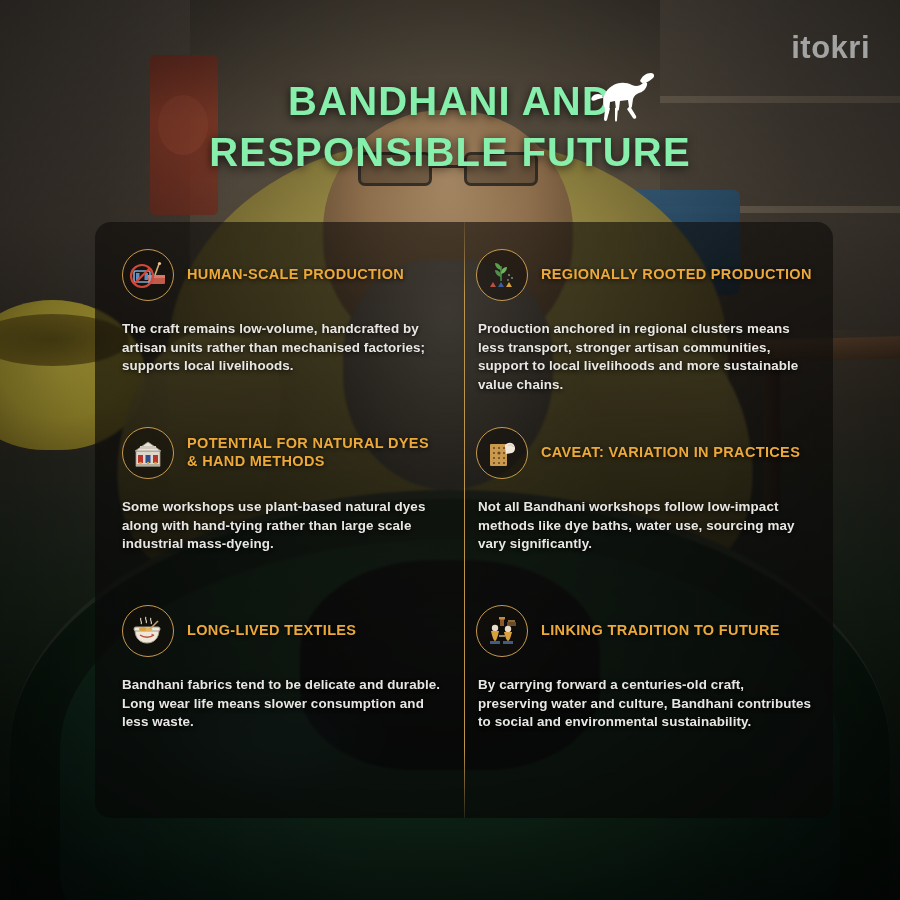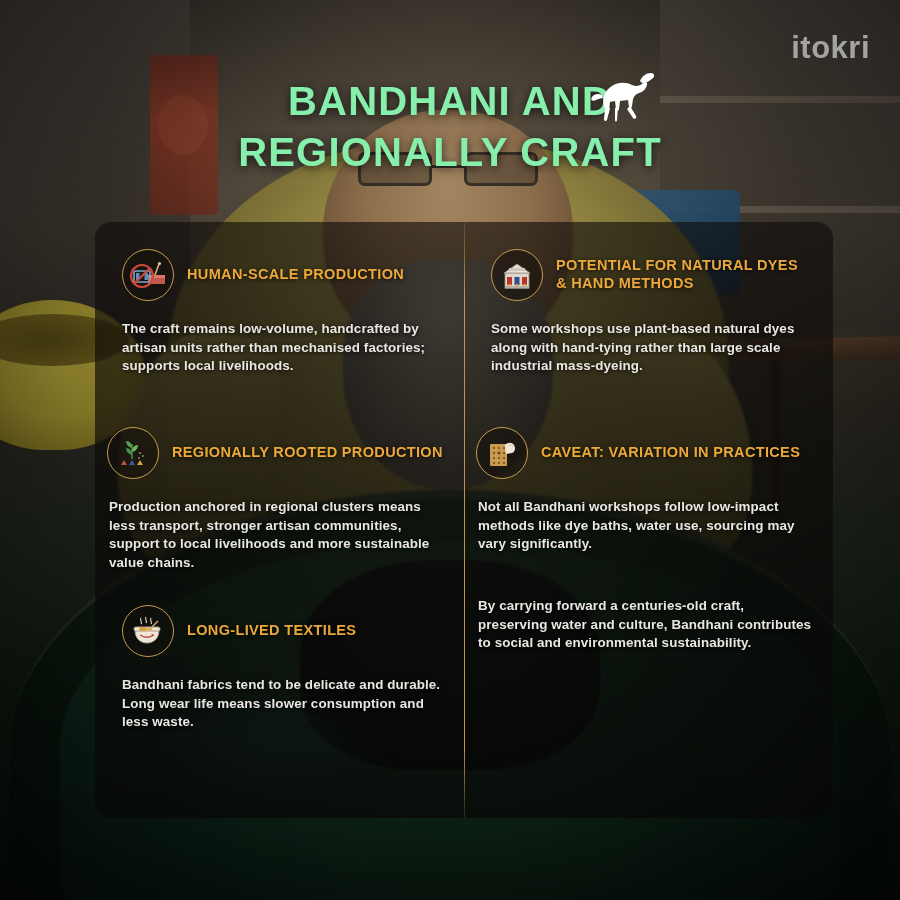--- a/index.html
+++ b/index.html
@@ -270,21 +270,21 @@
   <div class="grade"></div>
   <div class="vignette"></div>
 </div>
 
 <div class="brand-logo">
   <span>itokri</span>
 </div>
 
 <div class="title-wrap">
   <div class="title-line">BANDHANI AND</div>
-  <div class="title-line">REGIONALLY CRAFT</div>
+  <div class="title-line">RESPONSIBLE FUTURE</div>
   <svg class="horse-mark" viewBox="0 0 86 70">
     <g fill="#ffffff">
       <path d="M30 44 C28 36 31 28 38 24 C44 20 52 20 58 23 C62 25 66 24 69 21 C71 19 74 20 73 23 C72 27 69 30 65 31 C62 32 60 34 59 37 L58 44 C58 46 56 47 55 45 L54 38 L46 39 L45 47 C45 49 43 49 42 47 L41 39 L36 40 L35 50 C35 52 33 52 32 50 Z"></path>
       <path d="M66 19 C68 14 72 11 77 11 C80 11 81 14 79 16 C76 19 72 21 68 21 Z"></path>
       <path d="M56 44 L62 54 C63 56 61 58 59 56 L53 47 Z"></path>
       <path d="M36 46 L33 58 C32 60 30 59 30 57 L31 47 Z"></path>
       <path d="M44 45 L43 58 C43 60 41 60 41 58 L41 46 Z"></path>
       <path d="M28 33 C24 31 20 32 18 35 C16 38 19 40 22 38 C24 37 27 36 29 36 Z"></path>
       <ellipse cx="52" cy="28" rx="2" ry="1.6"></ellipse>
     </g>
@@ -309,60 +309,60 @@
             <rect x="16.5" y="18" width="3.5" height="7" fill="#5b8ec2"></rect>
             <circle cx="14" cy="21" r="11" fill="none" stroke="#d0483a" stroke-width="2.2"></circle>
             <line x1="6" y1="29" x2="22" y2="13" stroke="#d0483a" stroke-width="2.2"></line>
           </svg>
         </div>
         <div class="card-title">HUMAN-SCALE PRODUCTION</div>
       </div>
       <div class="card-body">The craft remains low-volume, handcrafted by artisan units rather than mechanised factories; supports local livelihoods.</div>
     </div>
 
+    <div class="card right">
+      <div class="card-head">
+        <div class="badge">
+          <svg viewBox="0 0 40 40" width="40" height="40">
+            <path d="M19 26 C19 20 19 15 19 11" stroke="#4f8f4a" stroke-width="1.5" fill="none"></path>
+            <path d="M19 15 C15 14 13 11 13 8 C17 8 19 11 19 15Z" fill="#5aa04f"></path>
+            <path d="M19 19 C23 18 25 15 25 12 C21 12 19 15 19 19Z" fill="#6db55f"></path>
+            <path d="M19 22 C15 21 13 18 13 15 C17 15 19 18 19 22Z" fill="#4f8f4a"></path>
+            <circle cx="27" cy="20" r="1.1" fill="#8c8470"></circle>
+            <circle cx="30" cy="23" r="1" fill="#8c8470"></circle>
+            <circle cx="26" cy="25" r=".9" fill="#8c8470"></circle>
+            <path d="M8 32 L11 27 L14 32 Z" fill="#b8523f"></path>
+            <path d="M16 32 L19 27 L22 32 Z" fill="#3a5f9e"></path>
+            <path d="M24 32 L27 27 L30 32 Z" fill="#d9a13c"></path>
+          </svg>
+        </div>
+        <div class="card-title">REGIONALLY ROOTED PRODUCTION</div>
+      </div>
+      <div class="card-body">Production anchored in regional clusters means less transport, stronger artisan communities, support to local livelihoods and more sustainable value chains.</div>
+    </div>
+
     <div class="card left">
       <div class="card-head">
         <div class="badge">
           <svg viewBox="0 0 40 40" width="40" height="40">
             <rect x="8" y="18" width="24" height="15" fill="#ded7cc" stroke="#9b9488" stroke-width=".8"></rect>
             <path d="M7 18 L20 9 L33 18 Z" fill="#e8e2d8" stroke="#9b9488" stroke-width=".8"></path>
             <rect x="12" y="13" width="16" height="3" fill="#cfc7ba"></rect>
             <rect x="10" y="22" width="5" height="8" fill="#b9352c"></rect>
             <rect x="17.5" y="22" width="5" height="8" fill="#2f4f8a"></rect>
             <rect x="25" y="22" width="5" height="8" fill="#b9352c"></rect>
             <rect x="8" y="31" width="24" height="2.5" fill="#b7af9f"></rect>
             <circle cx="12.5" cy="30" r="1.3" fill="#d9a13c"></circle>
             <circle cx="20" cy="30" r="1.3" fill="#d9a13c"></circle>
             <circle cx="27.5" cy="30" r="1.3" fill="#d9a13c"></circle>
           </svg>
         </div>
         <div class="card-title">POTENTIAL FOR NATURAL DYES &amp; HAND METHODS</div>
       </div>
       <div class="card-body">Some workshops use plant-based natural dyes along with hand-tying rather than large scale industrial mass-dyeing.</div>
-    </div>
-
-    <div class="card right">
-      <div class="card-head">
-        <div class="badge">
-          <svg viewBox="0 0 40 40" width="40" height="40">
-            <path d="M19 26 C19 20 19 15 19 11" stroke="#4f8f4a" stroke-width="1.5" fill="none"></path>
-            <path d="M19 15 C15 14 13 11 13 8 C17 8 19 11 19 15Z" fill="#5aa04f"></path>
-            <path d="M19 19 C23 18 25 15 25 12 C21 12 19 15 19 19Z" fill="#6db55f"></path>
-            <path d="M19 22 C15 21 13 18 13 15 C17 15 19 18 19 22Z" fill="#4f8f4a"></path>
-            <circle cx="27" cy="20" r="1.1" fill="#8c8470"></circle>
-            <circle cx="30" cy="23" r="1" fill="#8c8470"></circle>
-            <circle cx="26" cy="25" r=".9" fill="#8c8470"></circle>
-            <path d="M8 32 L11 27 L14 32 Z" fill="#b8523f"></path>
-            <path d="M16 32 L19 27 L22 32 Z" fill="#3a5f9e"></path>
-            <path d="M24 32 L27 27 L30 32 Z" fill="#d9a13c"></path>
-          </svg>
-        </div>
-        <div class="card-title">REGIONALLY ROOTED PRODUCTION</div>
-      </div>
-      <div class="card-body">Production anchored in regional clusters means less transport, stronger artisan communities, support to local livelihoods and more sustainable value chains.</div>
     </div>
 
     <div class="card right">
       <div class="card-head">
         <div class="badge">
           <svg viewBox="0 0 40 40" width="40" height="40">
             <rect x="8" y="11" width="17" height="22" rx="1" fill="#c99a4e"></rect>
             <g fill="#6d4720">
               <circle cx="12" cy="15" r="1.1"></circle>
                 <circle cx="17" cy="15" r="1.1"></circle>
@@ -401,17 +401,35 @@
             <path d="M12 24 C16 27 22 27 26 24" stroke="#b8523f" stroke-width="1.4" fill="none"></path>
             <path d="M26 24 l-2.4 -1.6 l0 3.2 Z" fill="#b8523f"></path>
           </svg>
         </div>
         <div class="card-title">LONG-LIVED TEXTILES</div>
       </div>
       <div class="card-body">Bandhani fabrics tend to be delicate and durable. Long wear life means slower consumption and less waste.</div>
     </div>
 
     <div class="card right">
+      <div class="card-head">
+        <div class="badge">
+          <svg viewBox="0 0 40 40" width="40" height="40">
+            <rect x="18" y="8" width="4" height="7" fill="#8a5a2e"></rect>
+            <rect x="17" y="6" width="6" height="2.5" fill="#c08a46"></rect>
+            <rect x="25" y="11" width="9" height="4" fill="#6a4a28"></rect>
+            <rect x="26" y="9" width="7" height="2" fill="#8a6a3a"></rect>
+            <circle cx="13" cy="17" r="3.2" fill="#e8dcc8"></circle>
+            <path d="M9 20 C9 20 11 30 13 30 C15 30 17 20 17 20 Z" fill="#d9a13c"></path>
+            <path d="M8 30 L18 30 L18 33 L8 33 Z" fill="#3f5b86"></path>
+            <circle cx="26" cy="18" r="3.2" fill="#e8dcc8"></circle>
+            <path d="M22 21 C22 21 24 30 26 30 C28 30 30 21 30 21 Z" fill="#d9a13c"></path>
+            <path d="M21 30 L31 30 L31 33 L21 33 Z" fill="#3f5b86"></path>
+            <path d="M17 25 L23 25" stroke="#c9b28a" stroke-width="1.4"></path>
+          </svg>
+        </div>
+        <div class="card-title">LINKING TRADITION TO FUTURE</div>
+      </div>
       <div class="card-body">By carrying forward a centuries-old craft, preserving water and culture, Bandhani contributes to social and environmental sustainability.</div>
     </div>
 
   </div>
 </div>
 
 </body></html>

